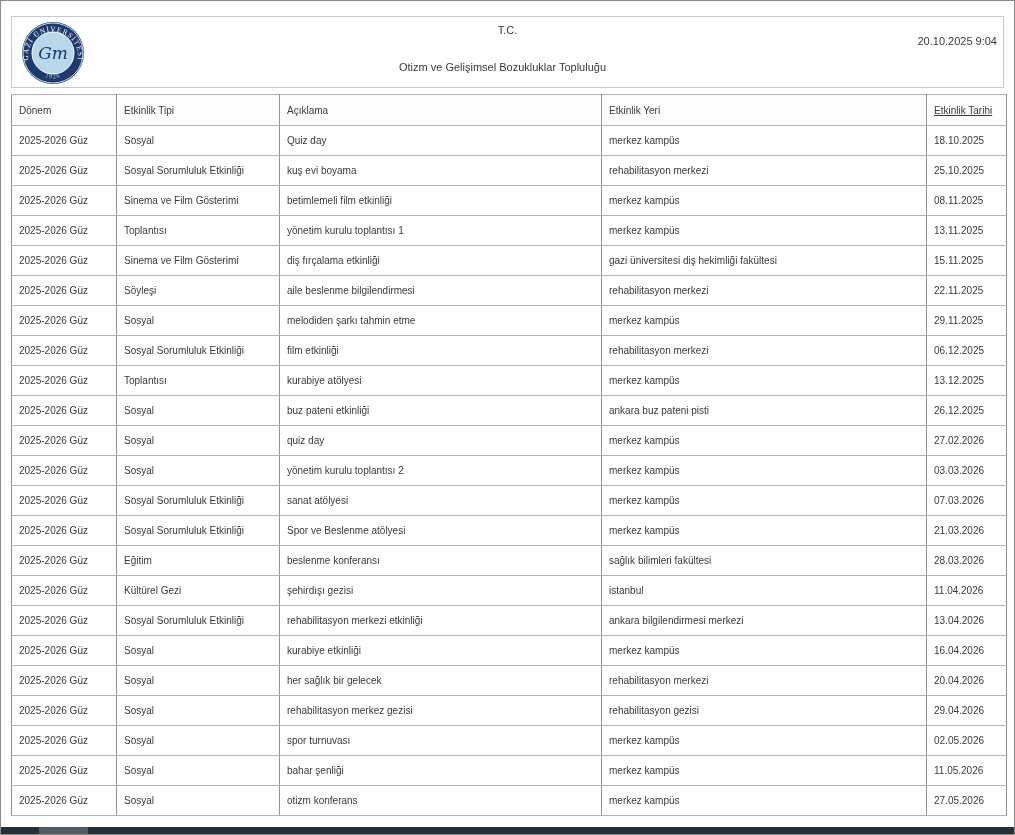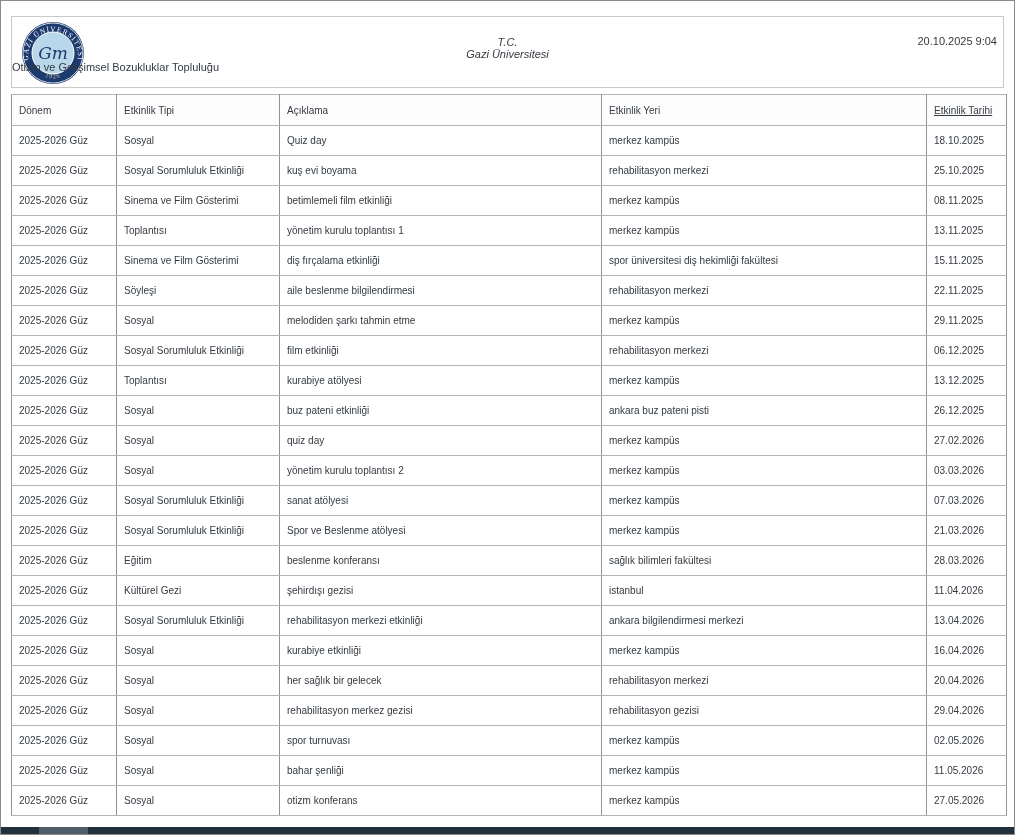--- a/index.html
+++ b/index.html
@@ -8,26 +8,26 @@
     font-family:"Liberation Sans",sans-serif;color:#333333;overflow:hidden;
     border:1px solid #8a8a8a;box-sizing:border-box;
   }
   
   .header-box{
     position:absolute;left:10px;top:15px;width:993px;height:72px;
     border:1px solid #c9c9c9;background:#ffffff;box-sizing:border-box;
   }
   .logo-wrap{position:absolute;left:8px;top:3px;width:66px;height:66px;}
   .title-center{
-    position:absolute;left:0;right:0;top:19px;text-align:center;
-    font-size:11px;line-height:12px;color:#333a40;font-style:italic;
+    position:absolute;left:0;right:0;top:7px;text-align:center;
+    font-size:11px;line-height:12px;color:#333a40;
   }
   .title-center .line{display:block;}
   .community-title{
-    position:absolute;left:0;right:10px;top:44px;text-align:left;
+    position:absolute;left:0;right:10px;top:44px;text-align:center;
     font-size:11px;color:#333a40;
   }
   .print-datetime{
     position:absolute;right:6px;top:6px;font-size:11px;color:#333a40;margin-top:12px;
   }
   
   .report-table{
     position:absolute;left:10px;top:93px;width:995px;
     border-collapse:collapse;table-layout:fixed;
     font-size:10px;color:#333a40;
@@ -70,21 +70,20 @@
         <textPath href="#arcTop" startOffset="50%" text-anchor="middle">GAZİ ÜNİVERSİTESİ</textPath>
       </text>
       <text font-size="6" fill="#d9cda8" font-family="Liberation Serif, serif" letter-spacing="1">
         <textPath href="#arcBottom" startOffset="50%" text-anchor="middle">1926</textPath>
       </text>
       <text x="33" y="39" text-anchor="middle" font-size="17" font-style="italic" font-family="DejaVu Serif, serif" fill="#1d3a6e">Gm</text>
     </svg>
   </div>
   <div class="title-center">
     <span class="line">T.C.</span>
-    <span class="line">Gazi Üniversitesi</span>
   </div>
   <div class="community-title">Otizm ve Gelişimsel Bozukluklar Topluluğu</div>
   <div class="print-datetime">20.10.2025 9:04</div>
 </div>
 
 <table class="report-table">
   <thead>
     <tr>
       <th class="col-donem">Dönem</th>
       <th class="col-tip">Etkinlik Tipi</th>
@@ -123,21 +122,21 @@
     <td>Toplantısı</td>
     <td>yönetim kurulu toplantısı 1</td>
     <td>merkez kampüs</td>
     <td>13.11.2025</td>
   </tr>
 
   <tr>
     <td>2025-2026 Güz</td>
     <td>Sinema ve Film Gösterimi</td>
     <td>diş fırçalama etkinliği</td>
-    <td>spor üniversitesi diş hekimliği fakültesi</td>
+    <td>gazi üniversitesi diş hekimliği fakültesi</td>
     <td>15.11.2025</td>
   </tr>
 
   <tr>
     <td>2025-2026 Güz</td>
     <td>Söyleşi</td>
     <td>aile beslenme bilgilendirmesi</td>
     <td>rehabilitasyon merkezi</td>
     <td>22.11.2025</td>
   </tr>

